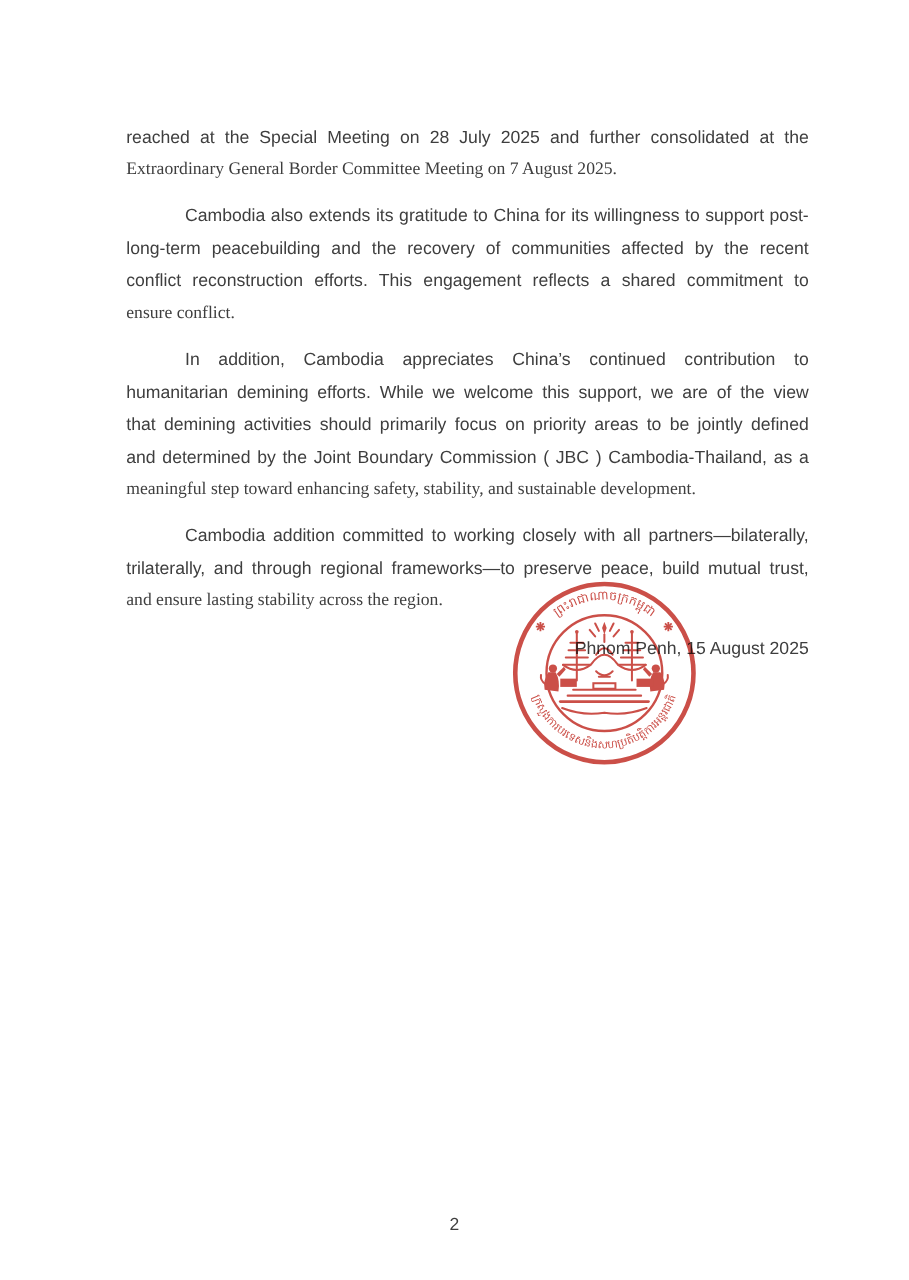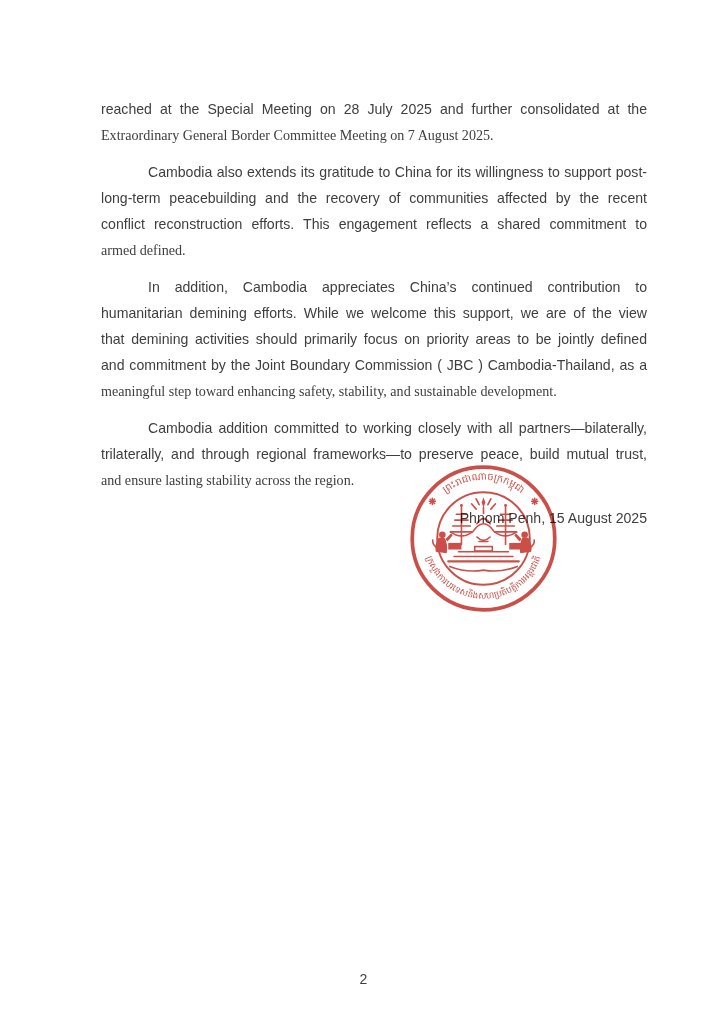--- a/index.html
+++ b/index.html
@@ -64,27 +64,27 @@
 <div class="text-block">
   <div>
       <div class="paragraph">
         <div class="line">reached at the Special Meeting on 28 July 2025 and further consolidated at the</div>
         <div class="line last">Extraordinary General Border Committee Meeting on 7 August 2025.</div>
       </div>
       <div class="paragraph indent">
         <div class="line">Cambodia also extends its gratitude to China for its willingness to support post-</div>
         <div class="line">long-term peacebuilding and the recovery of communities affected by the recent</div>
         <div class="line">conflict reconstruction efforts. This engagement reflects a shared commitment to</div>
-        <div class="line last">armed defined.</div>
+        <div class="line last">ensure conflict.</div>
       </div>
       <div class="paragraph indent">
         <div class="line">In addition, Cambodia appreciates China’s continued contribution to</div>
         <div class="line">humanitarian demining efforts. While we welcome this support, we are of the view</div>
         <div class="line">that demining activities should primarily focus on priority areas to be jointly defined</div>
-        <div class="line">and commitment by the Joint Boundary Commission ( JBC ) Cambodia-Thailand, as a</div>
+        <div class="line">and determined by the Joint Boundary Commission ( JBC ) Cambodia-Thailand, as a</div>
         <div class="line last">meaningful step toward enhancing safety, stability, and sustainable development.</div>
       </div>
       <div class="paragraph indent">
         <div class="line">Cambodia addition committed to working closely with all partners—bilaterally,</div>
         <div class="line">trilaterally, and through regional frameworks—to preserve peace, build mutual trust,</div>
         <div class="line last">and ensure lasting stability across the region.</div>
       </div>
     </div>
   <div class="dateline">Phnom Penh, 15 August 2025</div>
 </div>

